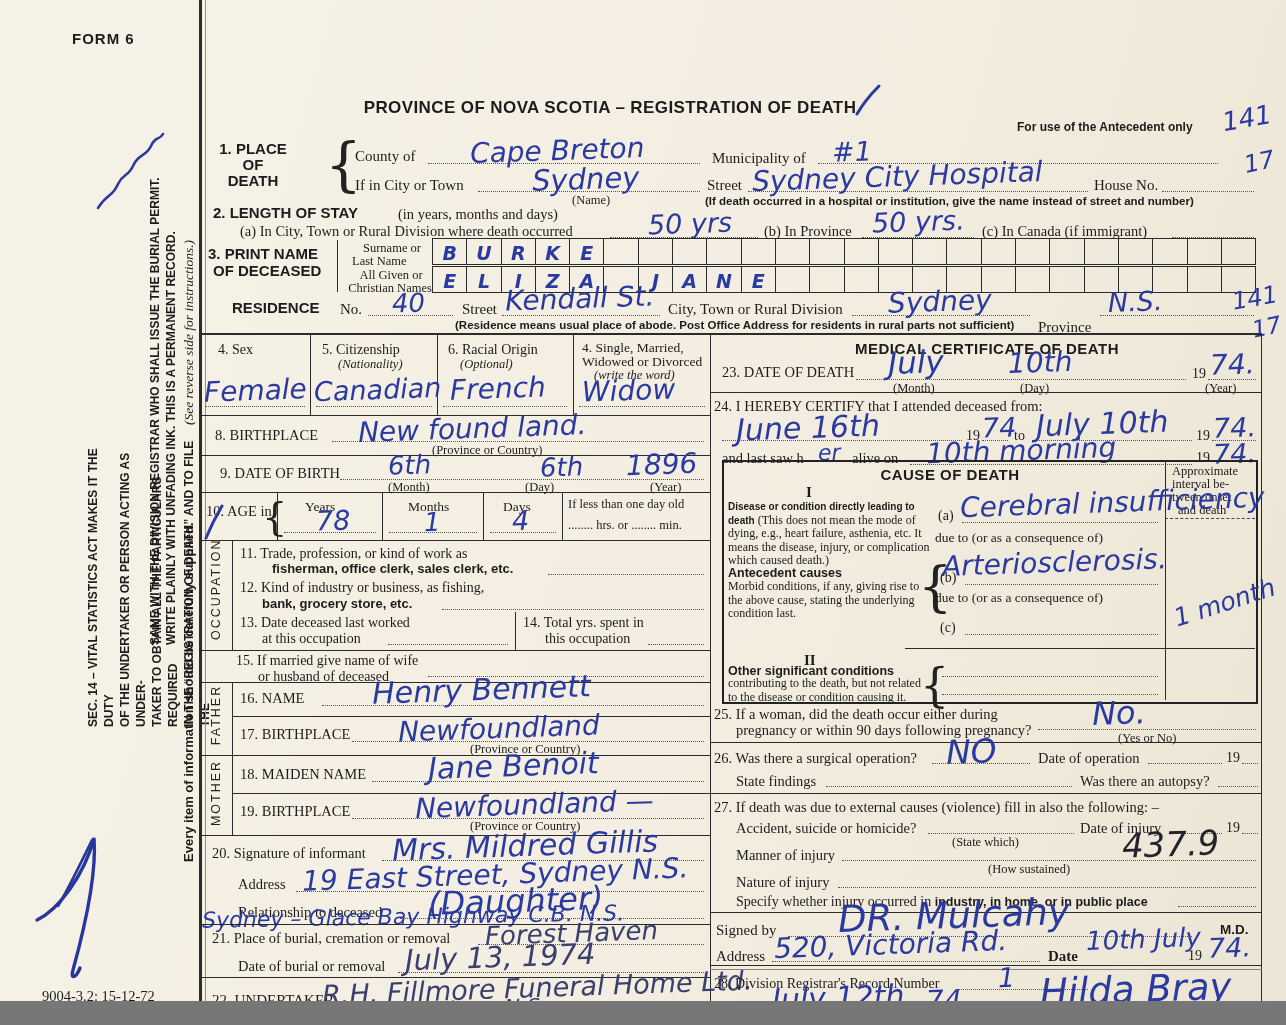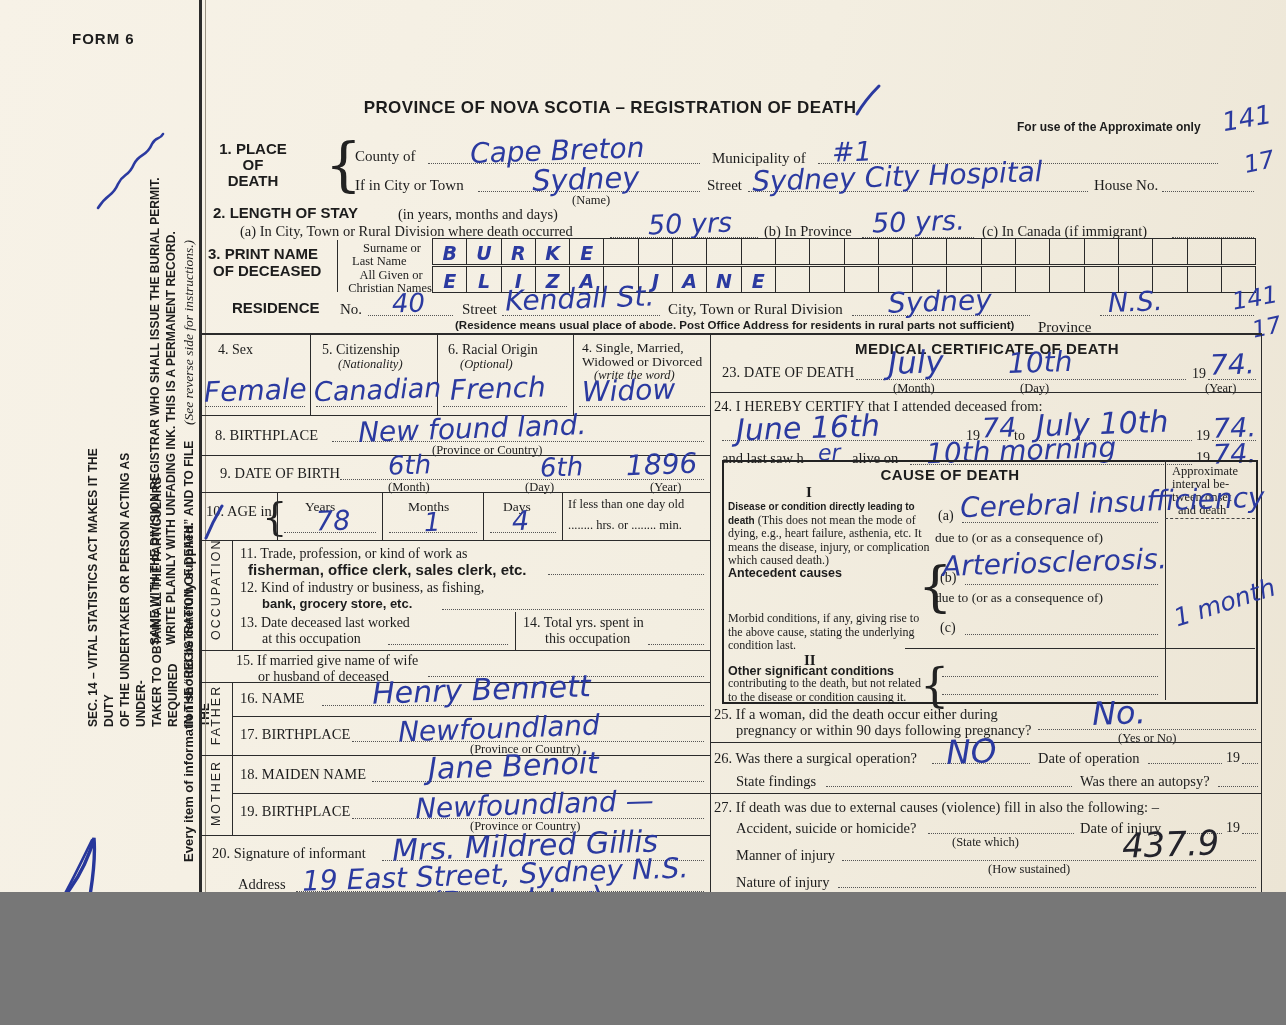--- a/index.html
+++ b/index.html
@@ -1,16 +1,16 @@
 <!DOCTYPE html>
 <html><head>
 <meta charset="utf-8">
 <style>
   html,body{margin:0;padding:0;background:#777;}
-  .page{position:relative;width:1286px;height:892px;margin:0 auto;overflow:hidden;
+  .page{position:relative;width:1286px;height:1001px;margin:0 auto;overflow:hidden;
         background:linear-gradient(105deg,#f7f2e7 0%,#f3eee1 55%,#ece5d5 100%);
         font-family:"Liberation Serif",serif;color:#1c1c1c;}
   .t{position:absolute;white-space:nowrap;font-size:14px;}
   .bs{font-family:"Liberation Sans",sans-serif;font-weight:bold;}
   .it{font-style:italic;}
   .sm{font-size:12.5px;}
   .hw{position:absolute;white-space:nowrap;font-family:"DejaVu Sans",sans-serif;font-style:italic;
       color:#2b3aa0;transform:rotate(-2deg);font-size:24px;}
   .hwd{color:#39406e;}
   .dot{position:absolute;height:0;border-bottom:1px dotted #555;}
@@ -48,21 +48,21 @@
     <div class="bs" style="font-size:12px;line-height:16px;">WRITE PLAINLY WITH UNFADING INK. THIS IS A PERMANENT RECORD.</div>
   </div>
   <div class="rot it" style="left:181px;top:425px;width:258px;height:17px;font-size:13.5px;">(See reverse side for instructions.)</div>
   <div class="rot bs" style="left:181px;top:862px;width:420px;height:17px;font-size:13px;">Every item of information should be carefully supplied.</div>
 
   <div class="vl" style="left:199px;top:0;height:1025px;width:3px;"></div>
   <div class="vl" style="left:205px;top:0;height:1025px;background:#9a9384;"></div>
 
   <div class="t bs" style="left:330px;top:98px;width:560px;text-align:center;font-size:17px;letter-spacing:.4px;white-space:nowrap;">PROVINCE OF NOVA SCOTIA – REGISTRATION OF DEATH</div>
 
-  <div class="t bs" style="left:1017px;top:120px;font-size:12px;">For use of the Approximate only</div>
+  <div class="t bs" style="left:1017px;top:120px;font-size:12px;">For use of the Antecedent only</div>
   <div class="hw" style="left:1222px;top:103px;font-size:26px;transform:rotate(-10deg);">141</div>
   <div class="hw" style="left:1244px;top:148px;font-size:24px;transform:rotate(-12deg);">17</div>
 
   <div class="t bs" style="left:213px;top:140px;width:80px;text-align:center;font-size:15px;"><span>1.</span> <span>PLACE</span></div>
   <div class="t bs" style="left:213px;top:156px;width:80px;text-align:center;font-size:15px;">OF</div>
   <div class="t bs" style="left:213px;top:172px;width:80px;text-align:center;font-size:15px;">DEATH</div>
   <div class="brace" style="left:325px;top:136px;font-size:58px;">{</div>
 
   <div class="t" style="left:355px;top:148px;font-size:15px;">County of</div>
   <div class="dot" style="left:428px;top:163px;width:272px;"></div>
@@ -73,20 +73,21 @@
 
   <div class="t" style="left:355px;top:177px;font-size:15px;">If in City or Town</div>
   <div class="dot" style="left:478px;top:191px;width:222px;"></div>
   <div class="hw" style="left:532px;top:162px;font-size:29px;">Sydney</div>
   <div class="t sm" style="left:572px;top:193px;">(Name)</div>
   <div class="t" style="left:707px;top:177px;font-size:15px;">Street</div>
   <div class="dot" style="left:748px;top:191px;width:340px;"></div>
   <div class="hw" style="left:752px;top:160px;font-size:28px;">Sydney City Hospital</div>
   <div class="t" style="left:1094px;top:177px;font-size:15px;">House No.</div>
   <div class="dot" style="left:1162px;top:191px;width:92px;"></div>
+  <div class="t bs" style="left:705px;top:195px;font-size:11.5px;">(If death occurred in a hospital or institution, give the name instead of street and number)</div>
 
   <div class="t bs" style="left:213px;top:204px;font-size:15px;">2. LENGTH OF STAY</div>
   <div class="t" style="left:398px;top:206px;font-size:14.5px;">(in years, months and days)</div>
   <div class="t" style="left:240px;top:223px;font-size:14.5px;">(a) In City, Town or Rural Division where death occurred</div>
   <div class="dot" style="left:610px;top:237px;width:148px;"></div>
   <div class="hw" style="left:648px;top:208px;font-size:27px;">50 yrs</div>
   <div class="t" style="left:764px;top:223px;font-size:14.5px;">(b) In Province</div>
   <div class="dot" style="left:862px;top:237px;width:112px;"></div>
   <div class="hw" style="left:872px;top:206px;font-size:27px;">50 yrs.</div>
   <div class="t" style="left:982px;top:223px;font-size:14.5px;">(c) In Canada (if immigrant)</div>
@@ -226,21 +227,21 @@
   <div class="dot" style="left:284px;top:532px;width:92px;"></div>
   <div class="dot" style="left:389px;top:532px;width:88px;"></div>
   <div class="dot" style="left:490px;top:532px;width:66px;"></div>
   <div class="hw" style="left:316px;top:505px;font-size:27px;">78</div>
   <div class="hw" style="left:424px;top:507px;font-size:26px;">1</div>
   <div class="hw" style="left:512px;top:505px;font-size:27px;">4</div>
 
   <div class="vl" style="left:232px;top:540px;height:110px;"></div>
   <div class="vside" style="left:171px;top:588px;">OCCUPATION</div>
   <div class="t" style="left:240px;top:546px;">11. Trade, profession, or kind of work as</div>
-  <div class="t bs" style="left:248px;top:561px;font-size:15px;">fisherman, office clerk, sales clerk, etc.</div>
+  <div class="t bs" style="left:272px;top:561px;font-size:13px;">fisherman, office clerk, sales clerk, etc.</div>
   <div class="dot" style="left:548px;top:574px;width:156px;"></div>
   <div class="t" style="left:240px;top:580px;">12. Kind of industry or business, as fishing,</div>
   <div class="t bs" style="left:262px;top:596px;font-size:13px;">bank, grocery store, etc.</div>
   <div class="dot" style="left:442px;top:609px;width:262px;"></div>
   <div class="vl" style="left:515px;top:612px;height:38px;"></div>
   <div class="t" style="left:240px;top:615px;">13. Date deceased last worked</div>
   <div class="t" style="left:262px;top:631px;">at this occupation</div>
   <div class="dot" style="left:388px;top:644px;width:120px;"></div>
   <div class="t" style="left:523px;top:615px;">14. Total yrs. spent in</div>
   <div class="t" style="left:545px;top:631px;">this occupation</div>
@@ -347,21 +348,21 @@
 
   <div class="t" style="left:806px;top:484px;font-size:15px;font-weight:bold;">I</div>
   <div class="wrapblk" style="left:728px;top:500px;width:202px;"><span class="bs" style="font-size:10px;">Disease or condition directly leading to death</span> <span>(This does not mean the mode of dying, e.g., heart failure, asthenia, etc. It means the disease, injury, or complication which caused death.)</span></div>
 
   <div class="t" style="left:938px;top:508px;">(a)</div>
   <div class="dot" style="left:962px;top:522px;width:196px;"></div>
   <div class="hw" style="left:960px;top:486px;font-size:28px;">Cerebral insufficiency</div>
   <div class="t" style="left:935px;top:530px;font-size:13.5px;">due to (or as a consequence of)</div>
 
   <div class="t bs" style="left:728px;top:566px;font-size:12.5px;">Antecedent causes</div>
-  <div class="wrapblk" style="left:728px;top:580px;width:202px;margin-top:32px;">Morbid conditions, if any, giving rise to the above cause, stating the underlying condition last.</div>
+  <div class="wrapblk" style="left:728px;top:580px;width:202px;">Morbid conditions, if any, giving rise to the above cause, stating the underlying condition last.</div>
   <div class="brace" style="left:918px;top:560px;font-size:54px;">{</div>
   <div class="t" style="left:940px;top:570px;">(b)</div>
   <div class="dot" style="left:965px;top:584px;width:193px;"></div>
   <div class="hw" style="left:942px;top:546px;font-size:28px;">Arteriosclerosis.</div>
   <div class="t" style="left:935px;top:590px;font-size:13.5px;">due to (or as a consequence of)</div>
   <div class="t" style="left:940px;top:620px;">(c)</div>
   <div class="dot" style="left:965px;top:634px;width:193px;"></div>
   <div class="hw" style="left:1172px;top:588px;font-size:25px;transform:rotate(-18deg);">1 month</div>
   <div class="hl" style="left:905px;top:648px;width:350px;"></div>
 

